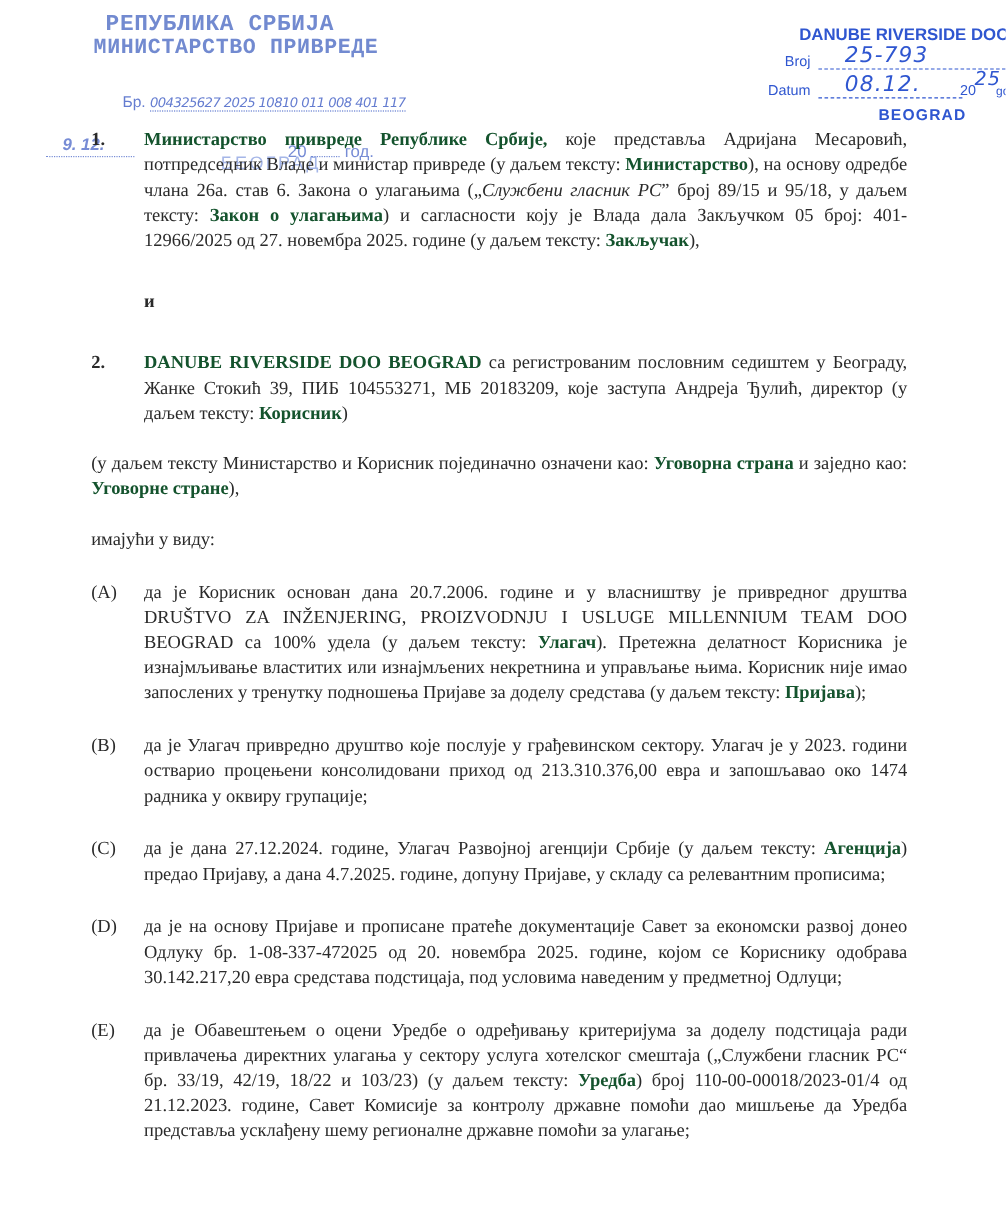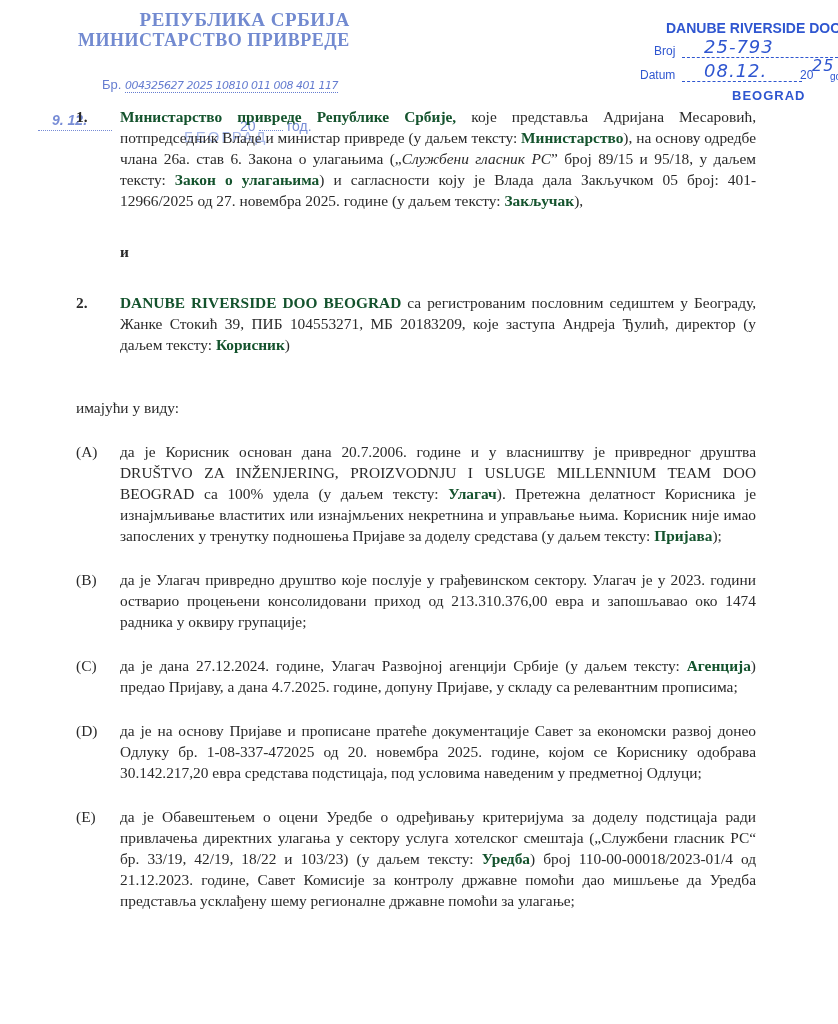--- a/index.html
+++ b/index.html
@@ -2,22 +2,22 @@
 <html><head>
 <meta charset="utf-8">
 <style>
   html, body { margin: 0; padding: 0; background: #ffffff; }
   body {
     width: 838px; height: 1024px; position: relative; overflow: hidden;
     font-family: "Liberation Serif", serif; color: #2a2a2a;
   }
   .stamp-ministry {
     position: absolute; left: 88px; top: 10px; color: #5a76c8;
-    font-family: Liberation Serif, serif; font-weight: bold;
-    text-align: right; letter-spacing: 0.5px; opacity: 0.85;
+    font-family: Liberation Mono, monospace; font-weight: bold;
+    text-align: left; letter-spacing: 0.5px; opacity: 0.85;
   }
   .stamp-ministry .l1 { font-size: 19px; line-height: 20px; }
   .stamp-ministry .l2 { font-size: 18px; line-height: 20px; margin-left: -10px; }
   .stamp-number {
     position: absolute; left: 102px; top: 77px; color: #4a66c8;
     font-family: "Liberation Sans", sans-serif; font-size: 13px; opacity: 0.85;
     white-space: nowrap;
   }
   .stamp-number .hand { font-family: "DejaVu Sans", sans-serif; font-style: italic; font-size: 11px; letter-spacing: -0.5px; border-bottom: 1px dotted #4a66c8; }
   .stamp-date {
@@ -101,20 +101,23 @@
   <div class="and-line">и</div>
   <div style="height:30px"></div>
 
   <div class="item">
     <span class="num">2.</span>
     <b>DANUBE RIVERSIDE DOO BEOGRAD</b><span> са регистрованим пословним седиштем у Београду, Жанке Стокић 39, ПИБ 104553271, МБ 20183209, које заступа Андреја Ђулић, директор (у даљем тексту: </span><b>Корисник</b><span>)</span>
   </div>
 
   <div class="gap-s"></div>
 
+  <div class="justify">
+    <span>(у даљем тексту Министарство и Корисник појединачно означени као: </span><b>Уговорна страна</b><span> и заједно као: </span><b>Уговорне стране</b><span>),</span>
+  </div>
 
   <div class="gap-s"></div>
   <div>имајући у виду:</div>
   <div class="gap-m"></div>
 
   <div class="item">
     <span class="let">(A)</span>
     <span>да је Корисник основан дана 20.7.2006. године и у власништву је привредног друштва DRUŠTVO ZA INŽENJERING, PROIZVODNJU I USLUGE MILLENNIUM TEAM DOO BEOGRAD са 100% удела (у даљем тексту: </span><b>Улагач</b><span>). Претежна делатност Корисника је изнајмљивање властитих или изнајмљених некретнина и управљање њима. Корисник није имао запослених у тренутку подношења Пријаве за доделу средстава (у даљем тексту: </span><b>Пријава</b><span>);</span>
   </div>
 

